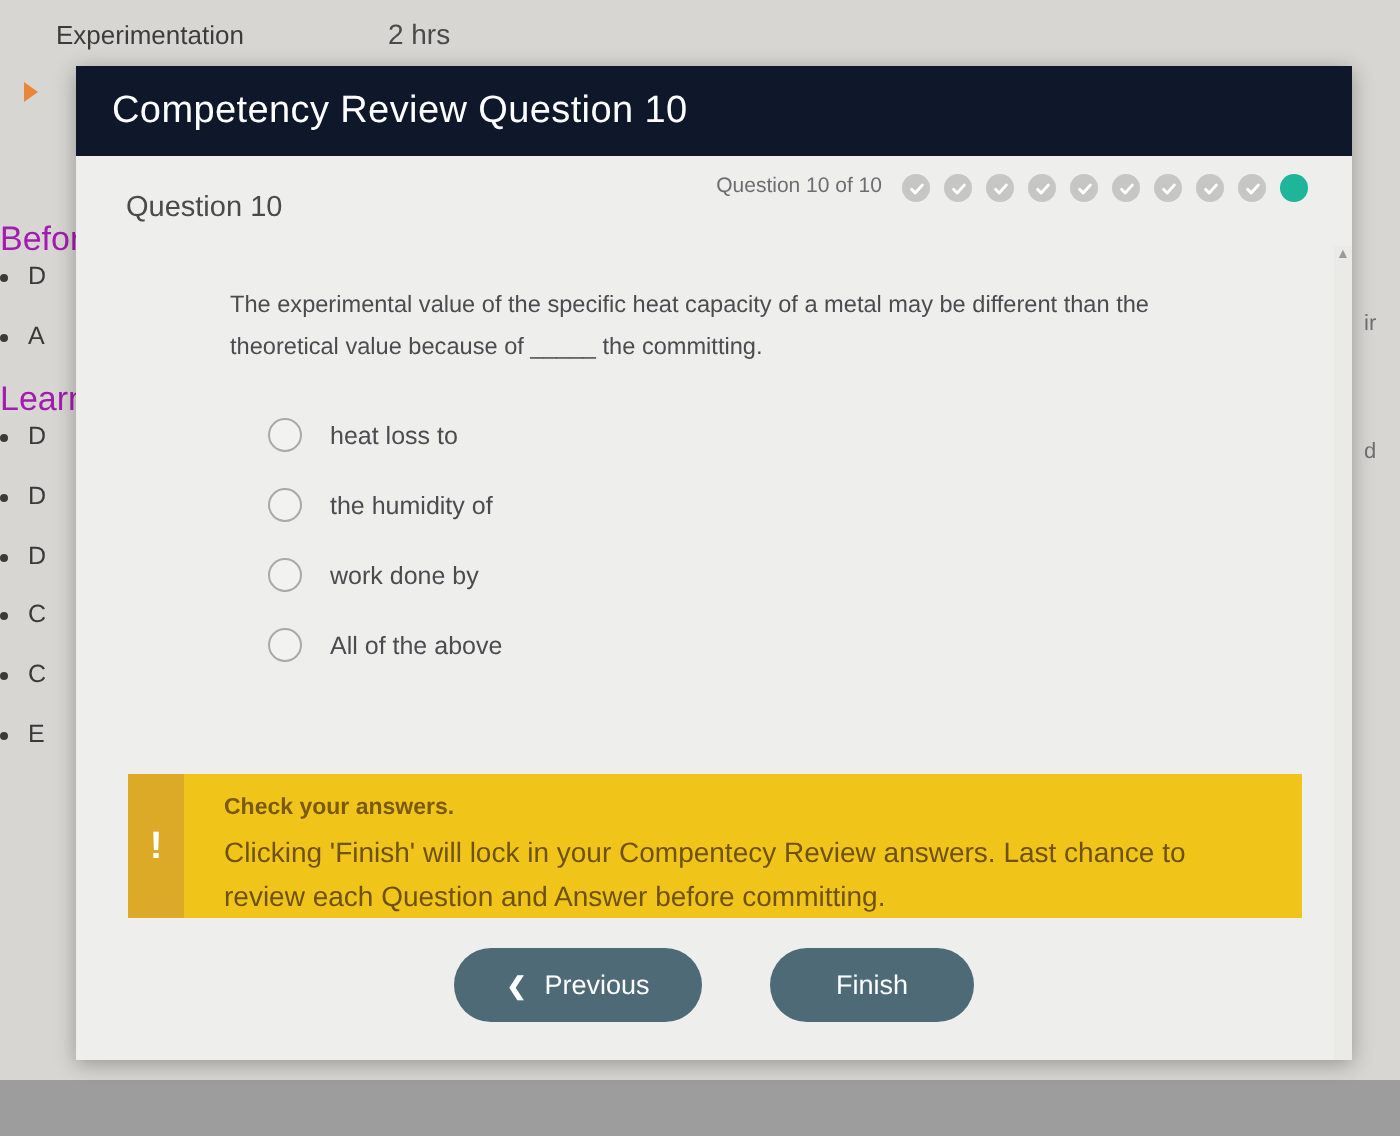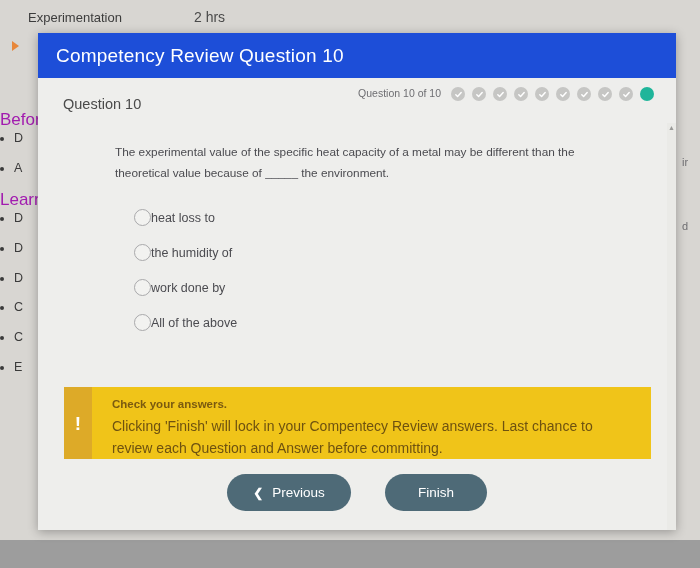--- a/index.html
+++ b/index.html
@@ -102,21 +102,21 @@
     position: absolute;
     left: 38px; top: 33px;
     width: 638px;
     height: 497px;
     background: #eeeeec;
     box-shadow: 0 2px 10px rgba(0,0,0,.30);
     overflow: hidden;
   }
   .modal-header {
     height: 45px;
-    background: #1d4ed8;
+    background: #0f172a;
     display: flex;
     align-items: center;
     justify-content: space-between;
     padding: 0 36px 0 18px;
     box-sizing: border-box;
   }
   .modal-title {
     color: #ffffff;
     font-size: 19px;
     letter-spacing: .2px;
@@ -181,20 +181,21 @@
   }
 
   
   .options {
     position: absolute;
     left: 96px; top: 122px;
   }
   .option {
     display: flex;
     align-items: center;
+    gap: 14px;
     height: 35px;
     cursor: pointer;
   }
   .radio {
     width: 15px; height: 15px;
     border-radius: 50%;
     border: 1.4px solid #a9a9ab;
     background: #f2f2f0;
     flex: 0 0 auto;
   }
@@ -404,21 +405,21 @@
           </span>
         <span class="dot">
             <svg width="9" height="9" viewBox="0 0 10 10">
               <path d="M2 5.2 L4 7.2 L8 2.8" stroke="#ffffff" stroke-width="1.6" fill="none" stroke-linecap="round" stroke-linejoin="round"></path>
             </svg>
           </span>
         <span class="dot current"></span>
       </div>
     </div>
 
-    <div class="q-text">The experimental value of the specific heat capacity of a metal may be different than the theoretical value because of _____ the environment.</div>
+    <div class="q-text">The experimental value of the specific heat capacity of a metal may be different than the theoretical value because of _____ the committing.</div>
 
     <div class="options">
       <div class="option">
         <span class="radio"></span>
         <span class="option-label">heat loss to</span>
       </div>
       <div class="option">
         <span class="radio"></span>
         <span class="option-label">the humidity of</span>
       </div>

